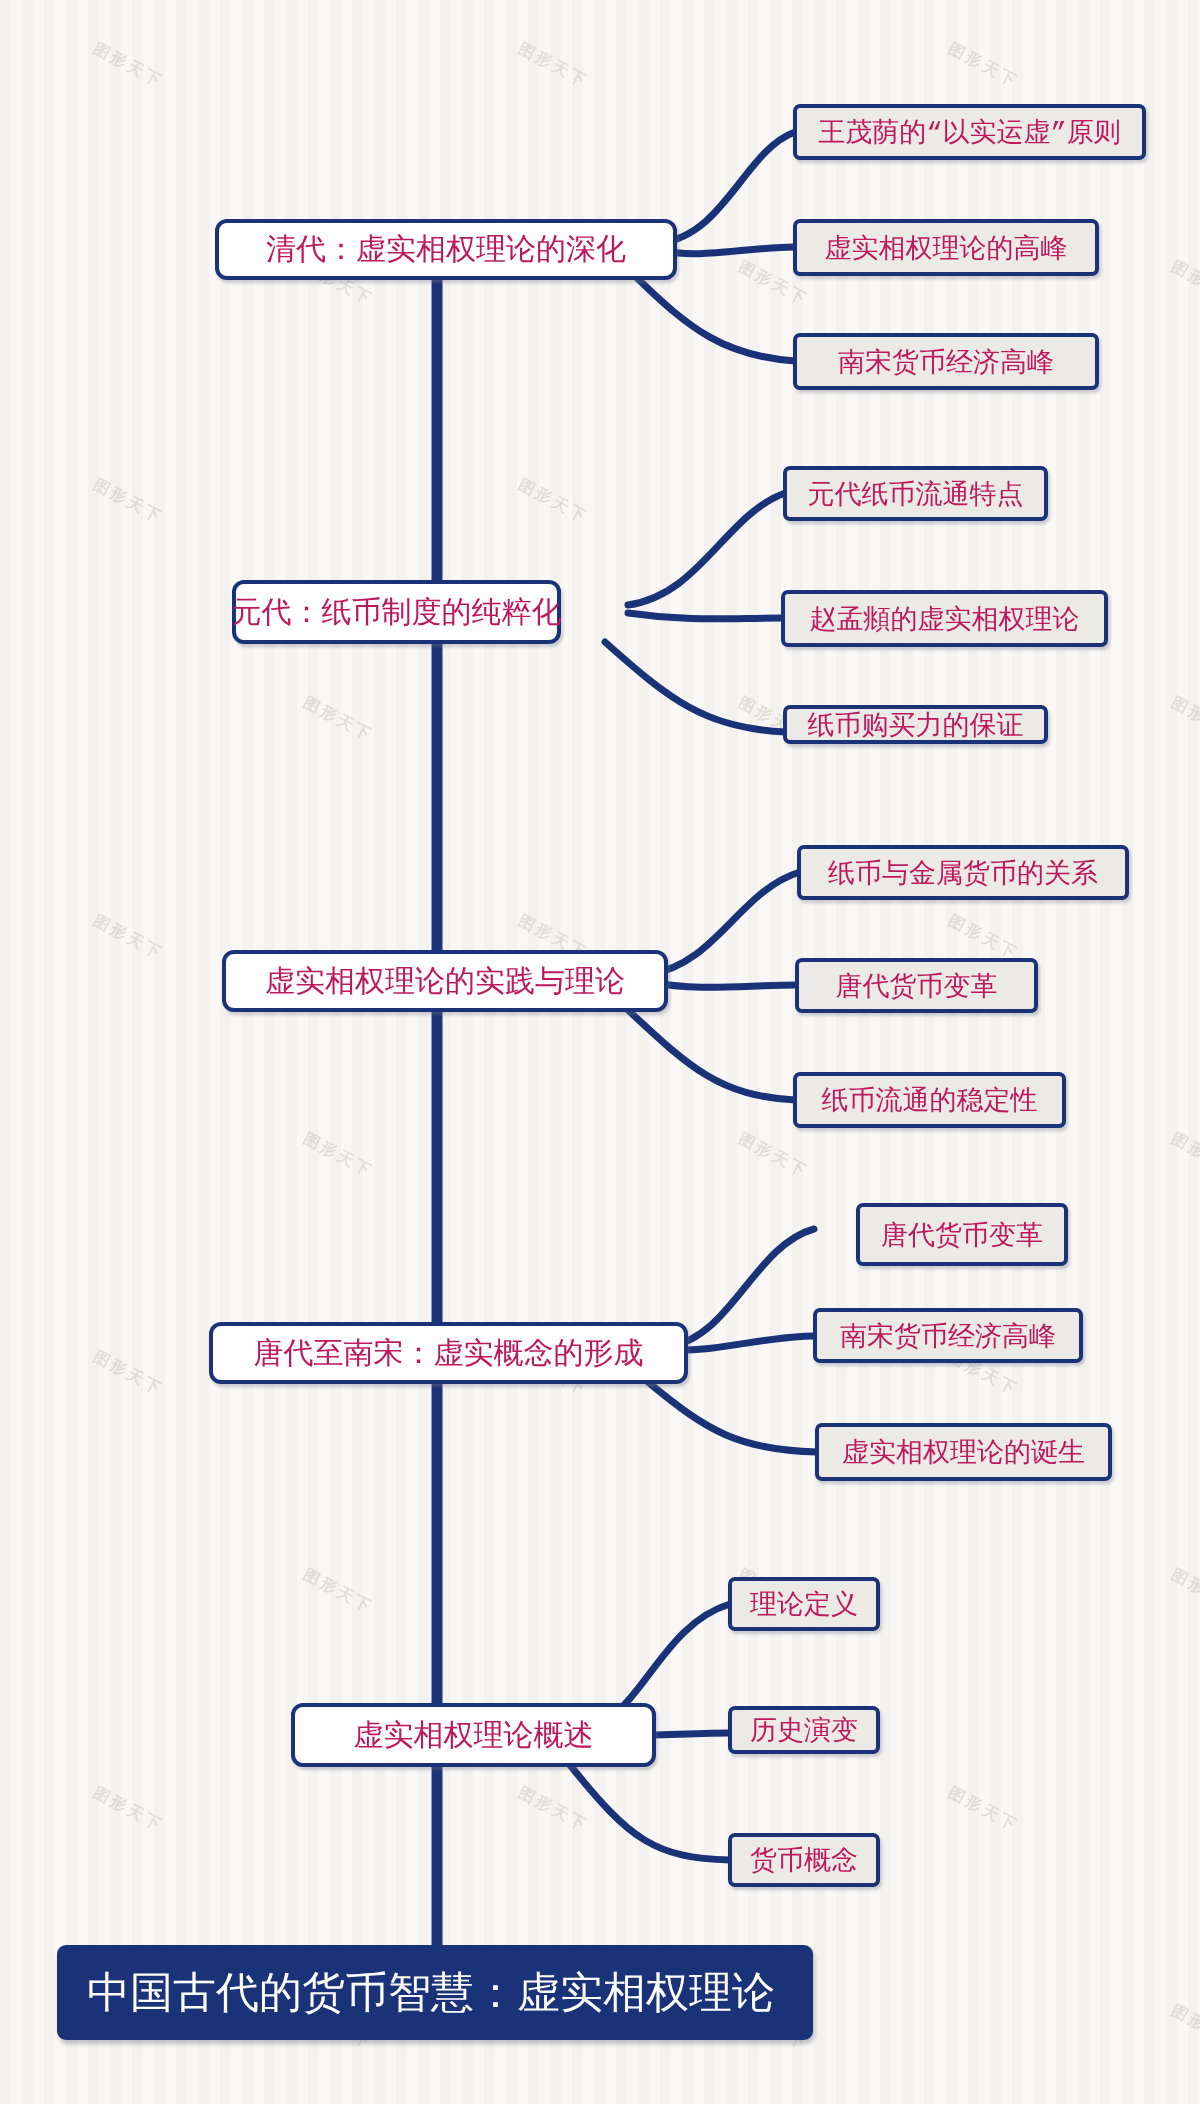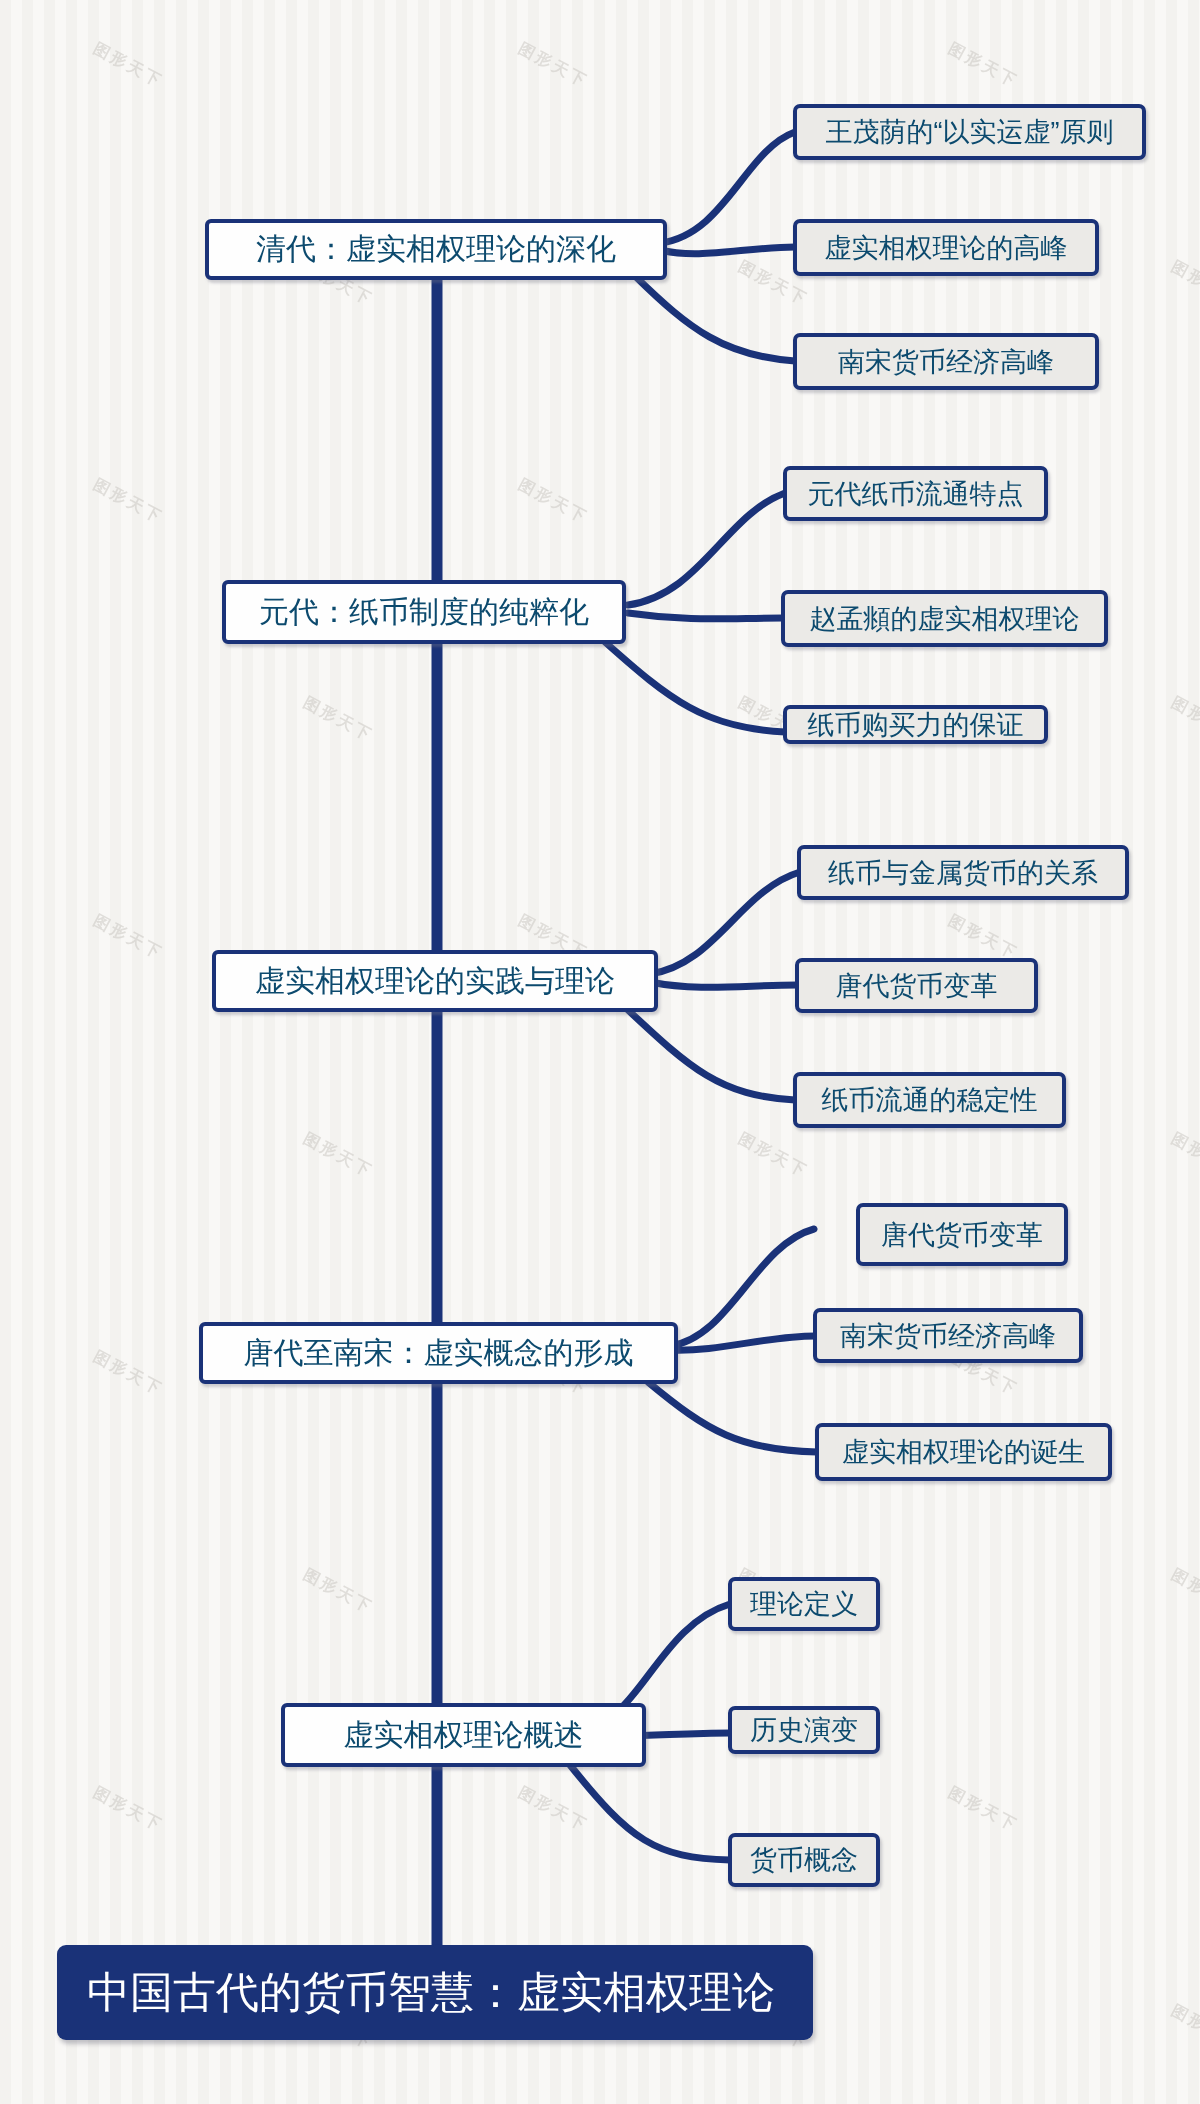--- a/index.html
+++ b/index.html
@@ -9,25 +9,25 @@
     font-family:"Liberation Sans","DejaVu Sans",sans-serif;
   }
   .wm{
     position:absolute;z-index:0;color:#ccc9c4;opacity:.55;
     font-size:16px;font-weight:bold;letter-spacing:3px;white-space:nowrap;
     transform:rotate(28deg);user-select:none;
   }
   svg.connectors{position:absolute;left:0;top:0;z-index:1;}
   .node{
     position:absolute;z-index:2;display:flex;align-items:center;justify-content:center;
-    color:#0c4a6e;box-sizing:border-box;white-space:nowrap;
+    color:#be185d;box-sizing:border-box;white-space:nowrap;font-family:Liberation Mono, monospace;
   }
   .main{
-    background:#fefefe;border:4px solid #1a3278;border-radius:6px;
-    font-size:30px;box-shadow:2px 3px 3px rgba(120,120,135,.35);
+    background:#fefefe;border:4px solid #1a3278;border-radius:12px;
+    font-size:30px;box-shadow:2px 3px 3px rgba(120,120,135,.35);margin-left:10px;
   }
   .branch{
     background:#ebeae7;border:4px solid #1a3278;border-radius:7px;
     font-size:27px;box-shadow:2px 3px 3px rgba(120,120,135,.35);
   }
   .title-node{
     position:absolute;z-index:2;left:57px;top:1945px;width:756px;height:95px;
     background:#1a3278;border-radius:9px;color:#ffffff;font-size:43px;
     display:flex;align-items:center;padding-left:30px;box-sizing:border-box;
     white-space:nowrap;box-shadow:2px 4px 4px rgba(110,110,125,.4);
@@ -92,21 +92,21 @@
   <path d="M588,1727 C640,1718 660,1625 730,1604" stroke="#1a3278" stroke-width="7" fill="none" stroke-linecap="round"></path>
   <path d="M588,1735 C635,1738 675,1733 730,1733" stroke="#1a3278" stroke-width="7" fill="none" stroke-linecap="round"></path>
   <path d="M570,1765 C630,1840 655,1858 730,1860" stroke="#1a3278" stroke-width="7" fill="none" stroke-linecap="round"></path>
 </svg>
 
 <div class="node main" style="left:205px;top:219px;width:462px;height:61px">清代：虚实相权理论的深化</div>
 <div class="node branch" style="left:793px;top:104px;width:353px;height:56px">王茂荫的“以实运虚”原则</div>
 <div class="node branch" style="left:793px;top:219px;width:306px;height:57px">虚实相权理论的高峰</div>
 <div class="node branch" style="left:793px;top:333px;width:306px;height:57px">南宋货币经济高峰</div>
 
-<div class="node main" style="left:222px;top:580px;width:404px;height:64px">元代：纸币制度的纯粹化</div>
+<div class="node main" style="left:222px;top:580px;width:329px;height:64px">元代：纸币制度的纯粹化</div>
 <div class="node branch" style="left:783px;top:466px;width:265px;height:55px">元代纸币流通特点</div>
 <div class="node branch" style="left:781px;top:590px;width:327px;height:57px">赵孟頫的虚实相权理论</div>
 <div class="node branch" style="left:783px;top:705px;width:265px;height:39px">纸币购买力的保证</div>
 
 <div class="node main" style="left:212px;top:950px;width:446px;height:62px">虚实相权理论的实践与理论</div>
 <div class="node branch" style="left:797px;top:845px;width:332px;height:55px">纸币与金属货币的关系</div>
 <div class="node branch" style="left:795px;top:958px;width:243px;height:55px">唐代货币变革</div>
 <div class="node branch" style="left:793px;top:1072px;width:273px;height:56px">纸币流通的稳定性</div>
 
 <div class="node main" style="left:199px;top:1322px;width:479px;height:62px">唐代至南宋：虚实概念的形成</div>

